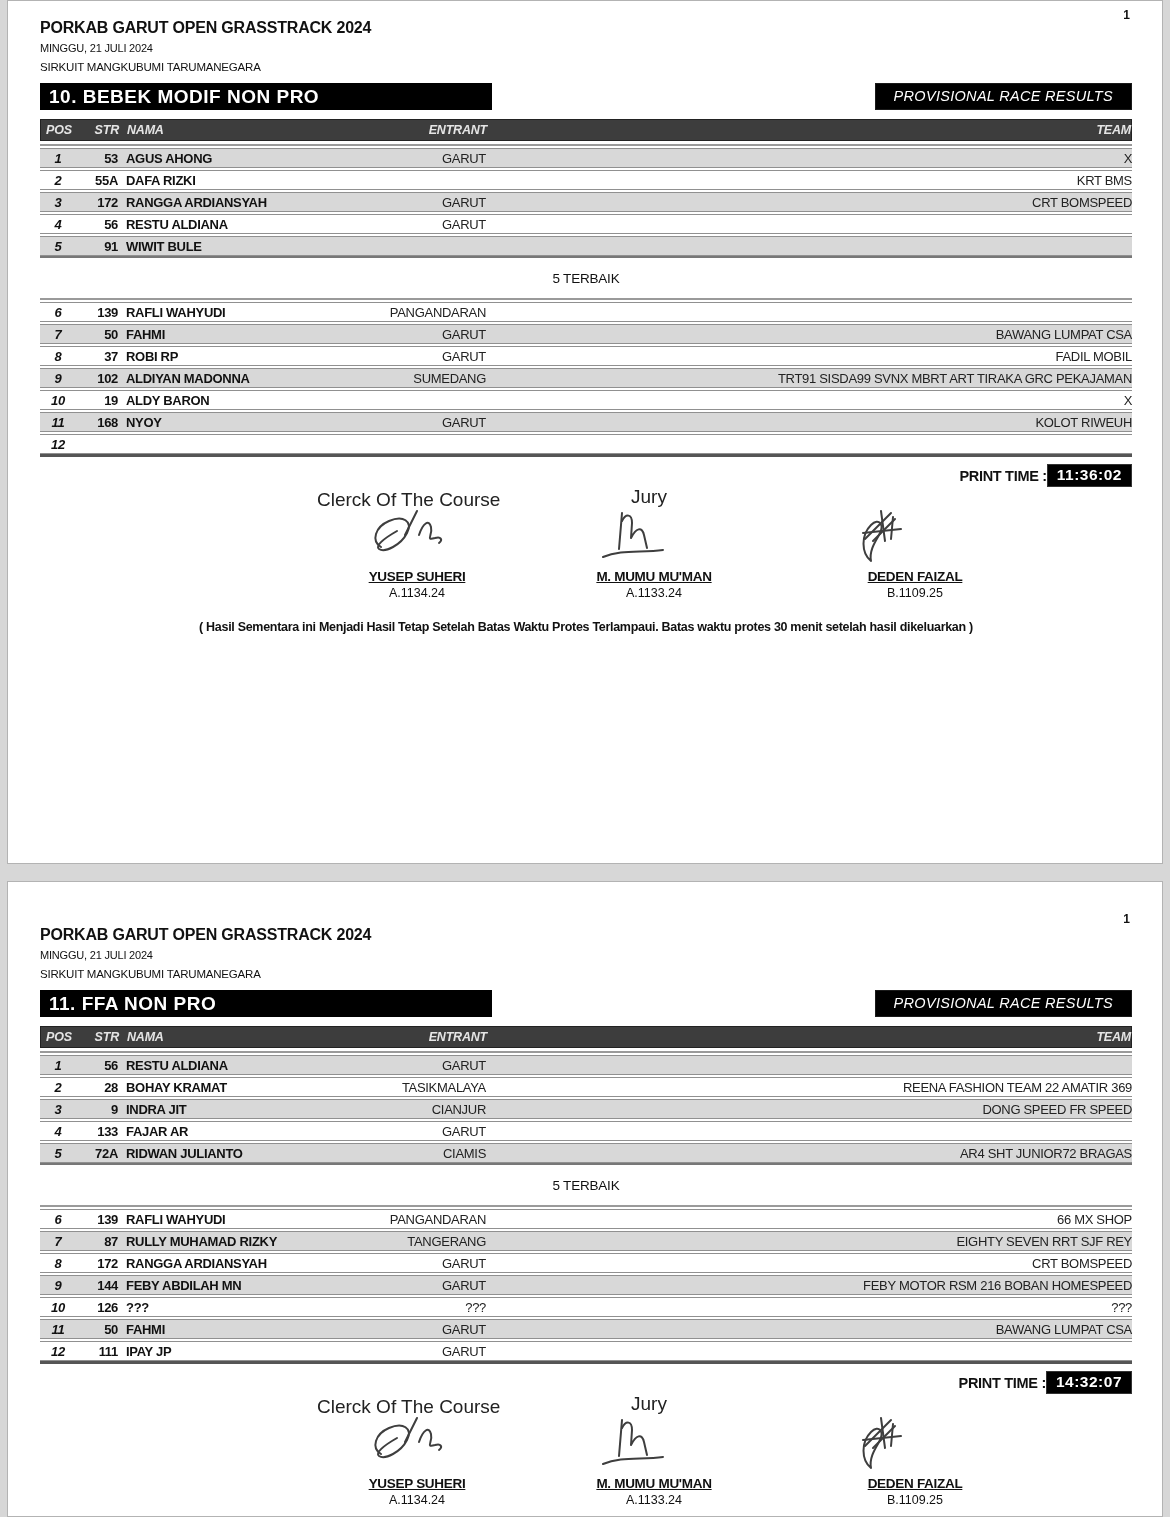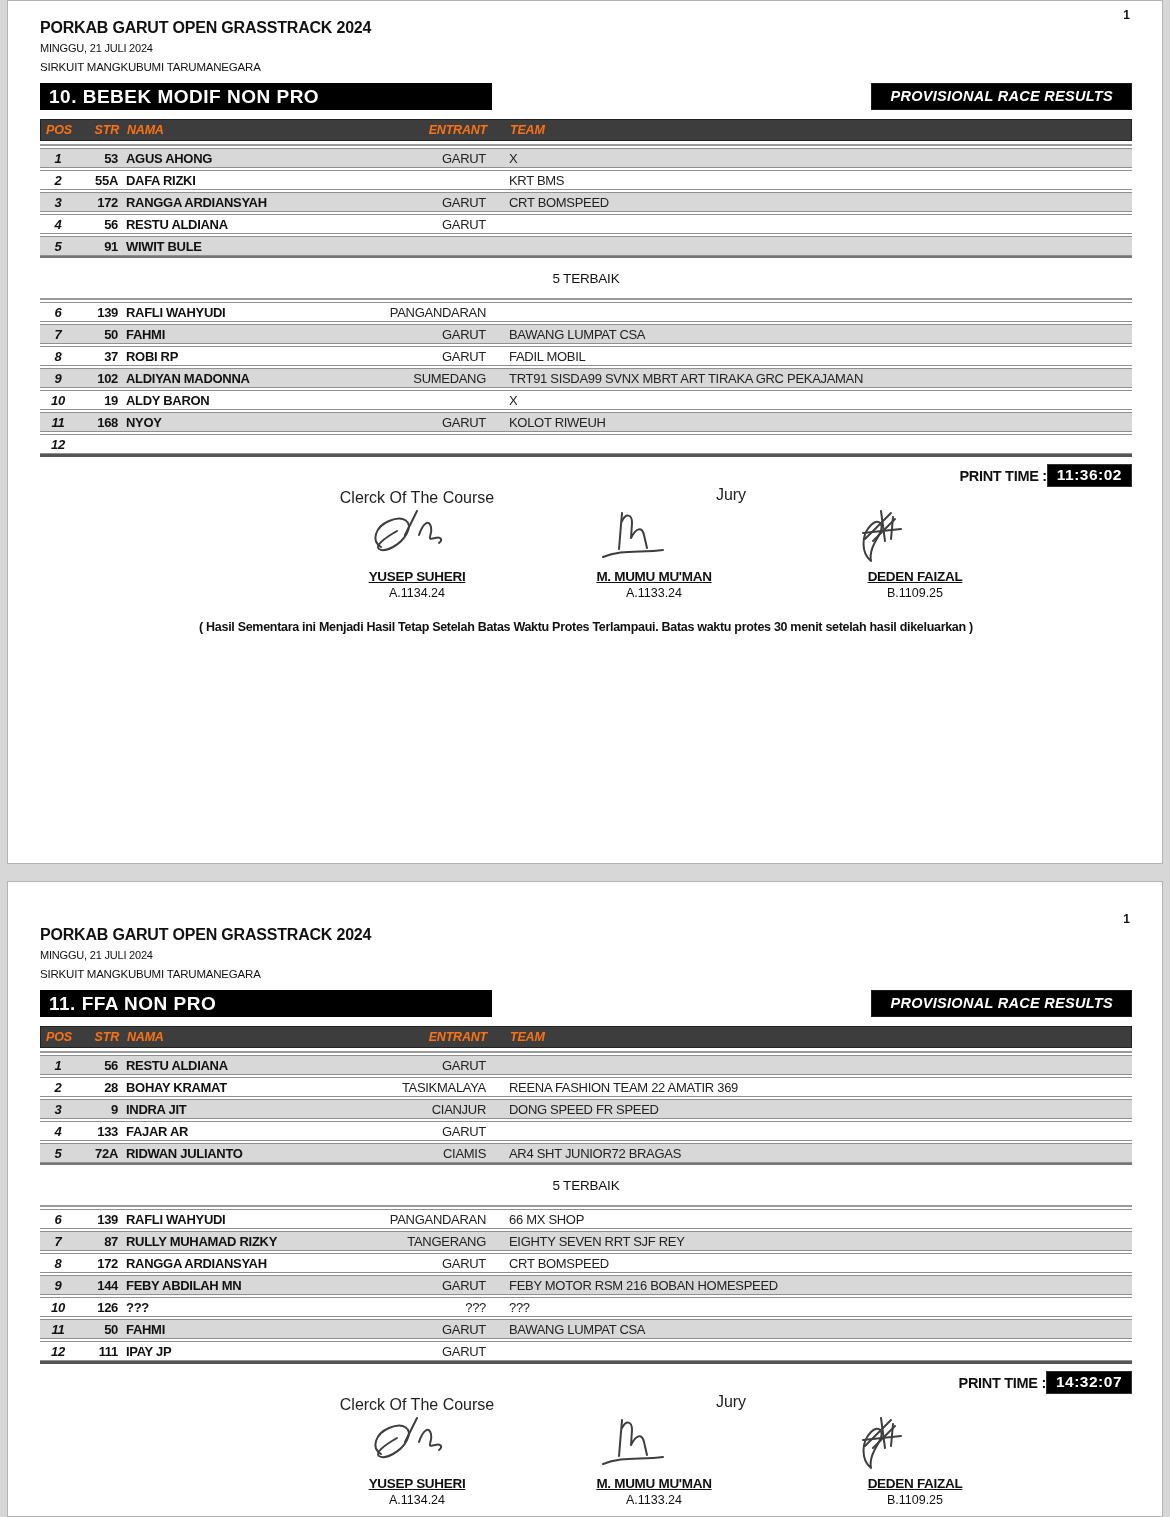--- a/index.html
+++ b/index.html
@@ -30,34 +30,34 @@
   .doc-venue { font-size:11.5px; margin-top:7px; letter-spacing:-0.2px; }
 
   .class-row { display:flex; justify-content:space-between; align-items:flex-start; margin-top:10px; }
   .class-bar {
     width:452px; height:27px; background:#000; color:#fff;
     font-size:19px; font-weight:bold; line-height:27px; padding-left:9px;
     letter-spacing:0.5px;
   }
   .results-badge {
     background:#000; color:#fff; border:1px solid #1a1a1a;
-    font-size:14.5px; font-weight:bold; font-style:italic;
+    font-size:14.5px; font-weight:normal; font-style:italic;
     padding:4px 18px 5px 18px; letter-spacing:0.3px;
   }
 
   .thead {
     margin-top:9px; height:22px; background:#3d3d3d; border:1px solid #222;
-    display:flex; align-items:center; color:#f97316;
+    display:flex; align-items:center; color:#e5e5e5;
     font-size:12.5px; font-weight:bold; font-style:italic; letter-spacing:-0.2px;
   }
   .c-pos { width:36px; text-align:center; }
   .c-str { width:42px; text-align:right; }
   .c-nama { width:228px; margin-left:8px; text-align:left; white-space:nowrap; }
   .c-entrant { width:132px; text-align:right; white-space:nowrap; }
-  .c-team { flex:1; margin-left:23px; text-align:left; white-space:nowrap; }
+  .c-team { flex:1; margin-left:7px; text-align:right; white-space:nowrap; }
 
   .rows-block { margin-top:3px; border-top:2px solid #9a9a9a; padding-top:2px; border-bottom:2px solid #777; }
   .t-row {
     display:flex; align-items:center; height:20px;
     border-top:1px solid #909090; border-bottom:1px solid #909090;
     margin-bottom:2px; font-size:13px; letter-spacing:-0.3px;
   }
   .t-row:last-of-type { margin-bottom:0; }
   .block-top .t-row:nth-of-type(odd) { background:#d8d8d8; }
   .block-bottom .t-row:nth-of-type(even) { background:#d8d8d8; }
@@ -71,21 +71,21 @@
 
   .print-row { display:flex; justify-content:flex-end; align-items:center; margin-top:7px; }
   .print-label { font-size:14.5px; font-weight:bold; margin-right:0; letter-spacing:-0.3px; }
   .print-box {
     background:#000; color:#fff; border:1px solid #333;
     font-size:15.5px; font-weight:bold; min-width:80px; text-align:center;
     padding:1px 9px 2px 9px; letter-spacing:0.5px;
   }
 
   .sig-area { position:relative; height:118px; margin-top:2px; }
-  .sig-label { position:absolute; top:0; width:200px; text-align:center; font-size:16px; color:#222; }
+  .sig-label { position:absolute; top:0; width:200px; font-size:19px; color:#222; }
   .lbl-clerk { left:277px; }
   .lbl-jury { left:591px; top:-3px; }
   .sig-svg { position:absolute; top:16px; }
   .sig-0 { left:327px; }
   .sig-1 { left:549px; }
   .sig-2 { left:789px; }
   .sig-name { position:absolute; top:80px; width:220px; text-align:center; font-size:13.5px; font-weight:bold; text-decoration:underline; letter-spacing:-0.3px; }
   .sig-lic  { position:absolute; top:97px; width:220px; text-align:center; font-size:12.5px; }
   .nm-0 { left:267px; } .nm-1 { left:504px; } .nm-2 { left:765px; }
 

